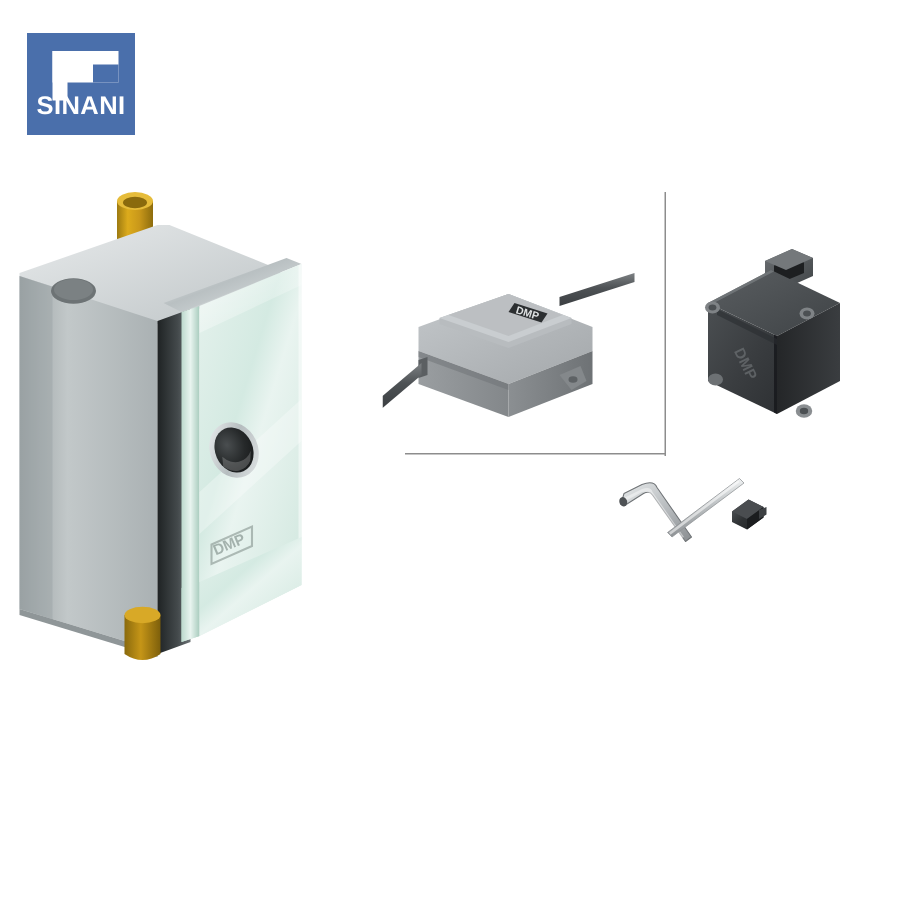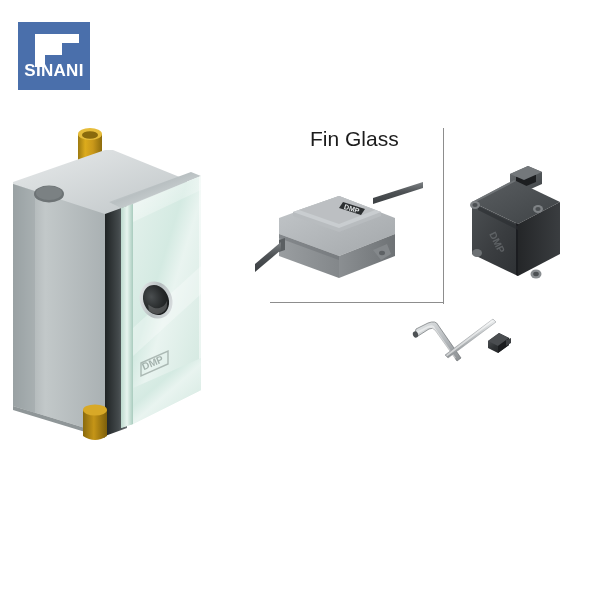--- a/index.html
+++ b/index.html
@@ -220,21 +220,20 @@
 
     <g>
       <path d="M78,292 L78,318 Q90,326 102,318 L102,292 Z" fill="url(#brassG2)"></path>
       <ellipse cx="90" cy="292" rx="12" ry="5.5" fill="#d8a927"></ellipse>
     </g>
 
     <path d="M116,274 L128,270 L128,306 L116,310 Z" fill="url(#glassEdge)" opacity="0.98"></path>
     <path d="M128,270 L196,240 L196,272 L128,306 Z" fill="url(#glassFace)" opacity="0.97"></path>
   </svg>
 
-  <div id="caption-fin-glass" class="abs caption">Fin Glass</div>
 
   <div id="divider-vertical" class="abs"></div>
   <div id="divider-horizontal" class="abs"></div>
 
   <svg id="art-psu" class="abs art" width="170" height="145" viewBox="0 0 170 145">
     <defs>
       <linearGradient id="psuTop" x1="0" y1="0" x2="1" y2="1">
         <stop offset="0%" stop-color="#c3c7ca"></stop>
         <stop offset="100%" stop-color="#a4a8ab"></stop>
       </linearGradient>

